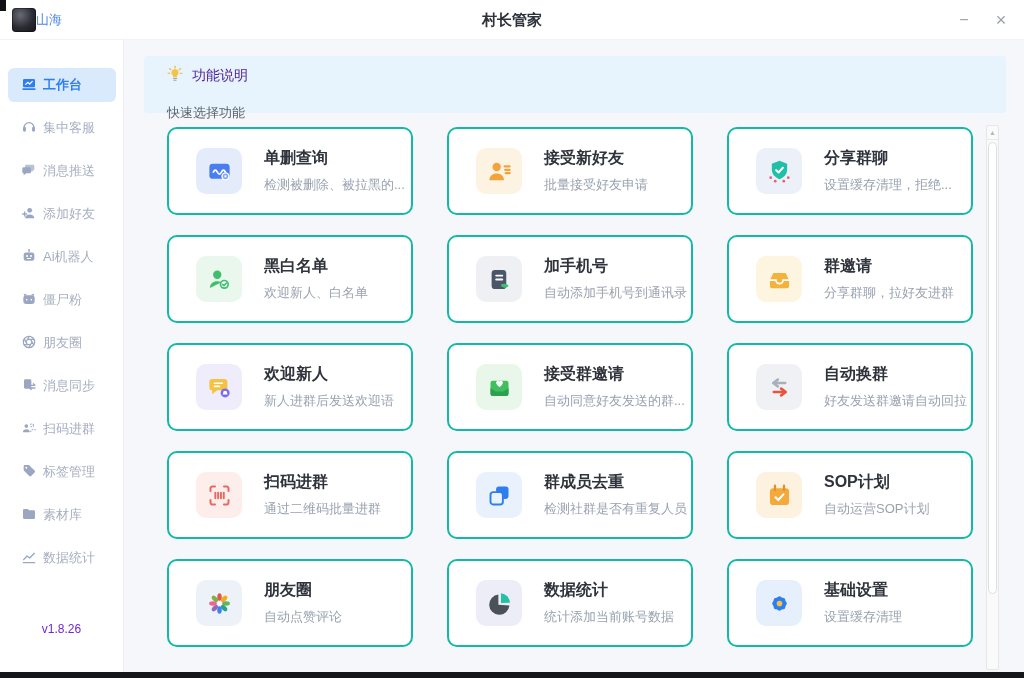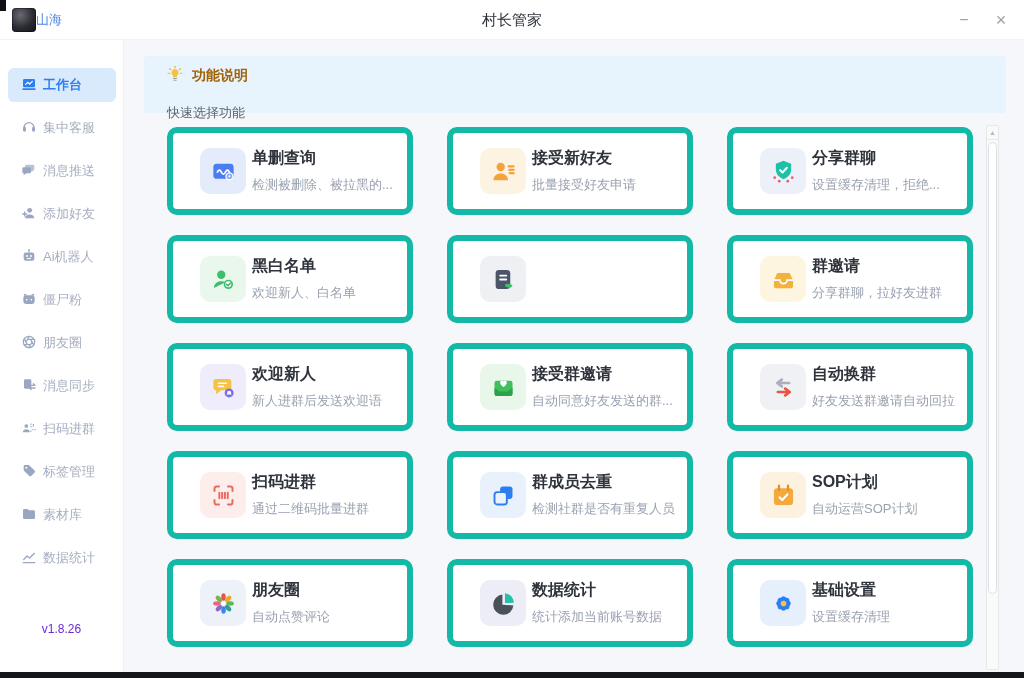--- a/index.html
+++ b/index.html
@@ -4,42 +4,42 @@
 <style>
   *{margin:0;padding:0;box-sizing:border-box}
   html,body{width:1024px;height:678px;overflow:hidden}
   body{font-family:"Liberation Sans","DejaVu Sans",sans-serif;background:#fff;position:relative;cursor:default}
 
   
   .titlebar{position:absolute;left:0;top:0;width:1024px;height:40px;background:#fff;border-bottom:1px solid #f0f2f6;z-index:5}
   .userchip{position:absolute;left:12px;top:8px;display:flex;align-items:center;}
   .avatar{width:24px;height:24px;border-radius:4px;background:radial-gradient(circle at 35% 30%,#6a6a74 0%,#2b2b33 55%,#141419 100%);box-shadow:inset 0 0 0 1px rgba(0,0,0,.35)}
   .username{font-size:13px;color:#4a86e8}
-  .wintitle{position:absolute;left:0;right:0;top:0;height:40px;line-height:40px;text-align:center;font-size:15px;color:#2c313a;font-weight:400}
+  .wintitle{position:absolute;left:0;right:0;top:0;height:40px;line-height:40px;text-align:center;font-size:15px;color:#2c313a;font-weight:700}
   .winbtn{position:absolute;top:5px;width:30px;height:30px;display:flex;align-items:center;justify-content:center;color:#9aa0a8;font-size:16px;border-radius:4px}
   .winbtn.min{right:45px}
   .winbtn.close{right:8px;font-size:18px}
   .corner-notch{position:absolute;left:0;top:0;width:6px;height:11px;background:#101114}
 
   
   .sidebar{position:absolute;left:0;top:40px;width:124px;height:632px;background:#fff;border-right:1px solid #eef0f4;padding-top:28px}
   .side-item{width:108px;height:34px;margin:0 8px 9px 8px;border-radius:6px;display:flex;align-items:center;padding-left:13px;gap:6px;font-size:13px;color:#a6aebf}
   .side-item svg{flex:0 0 auto}
   .side-item.active{background:#d8eafc;color:#2f7ef0;font-weight:600}
   .version{position:absolute;bottom:36px;left:0;width:100%;text-align:center;font-size:12px;color:#6d28d9}
 
   
   .main{position:absolute;left:124px;top:40px;width:900px;height:632px;background:#f6f7fa}
   .banner{position:absolute;left:20px;top:16px;right:18px;height:57px;background:#e7f3fd;border-radius:4px;padding:9px 0 0 22px}
   .banner-line1{display:flex;align-items:center;gap:8px}
-  .banner-title{font-size:14px;font-weight:700;color:#a16207}
+  .banner-title{font-size:14px;font-weight:400;color:#4c1d95}
   .banner-sub{margin-top:17px;font-size:13px;color:#59626e;padding-left:1px}
 
   .grid{position:absolute;left:43px;top:87px;display:grid;grid-template-columns:repeat(3,246px);gap:20px 34px}
-  .card{width:246px;height:88px;background:#fff;border:6px solid #14b8a6;border-radius:10px;display:flex;align-items:center;padding-left:27px;gap:6px;cursor:pointer}
+  .card{width:246px;height:88px;background:#fff;border:2px solid #14b8a6;border-radius:10px;display:flex;align-items:center;padding-left:27px;gap:22px;cursor:pointer}
   .tile{width:46px;height:46px;border-radius:10px;display:flex;align-items:center;justify-content:center;flex:0 0 auto}
   .card-title{font-size:16px;font-weight:600;color:#2f333b;margin-bottom:7px}
   .card-desc{font-size:13px;color:#9aa2b0;white-space:nowrap}
 
   .c1{background:#e4ecfc}.c2{background:#fdf3e2}.c3{background:#ecEEf9;background:#ecf0f9}
   .c4{background:#e9f7ec}.c5{background:#eef0f4}.c6{background:#fdf5df}
   .c7{background:#efedfb}.c8{background:#e8f7e9}.c9{background:#f0f1f4}
   .c10{background:#fdeeec}.c11{background:#e9f1fd}.c12{background:#fdf1e0}
   .c13{background:#edf1f8}.c14{background:#ededf8}.c15{background:#e6f0fd}
 
@@ -264,20 +264,24 @@
     </div>
 
     <div class="card">
       <div class="tile c5">
           <svg width="27" height="27" viewBox="0 0 24 24">
             <rect x="5" y="3.5" width="13" height="17" rx="3" fill="#4a5568"></rect>
             <path d="M9 8.5h5.5M9 12h5.5" stroke="#fff" stroke-width="1.6" stroke-linecap="round"></path>
             <path d="M13.5 16.3c3-1.2 5.3-.6 6.5 1.2-1.2 2-3.8 2.5-6.5.8z" fill="#3fbf6e"></path>
           </svg>
         </div>
+      <div class="ct">
+        <div class="card-title">加手机号</div>
+        <div class="card-desc">自动添加手机号到通讯录</div>
+      </div>
     </div>
 
     <div class="card">
       <div class="tile c6">
           <svg width="27" height="27" viewBox="0 0 24 24">
             <rect x="6" y="6.5" width="12" height="4" rx="1.2" fill="#e0992a"></rect>
             <path d="M3.5 12.5 6 7.5a1.8 1.8 0 0 1 1.6-1h8.8a1.8 1.8 0 0 1 1.6 1l2.5 5v5.5a1.8 1.8 0 0 1-1.8 1.8H5.3a1.8 1.8 0 0 1-1.8-1.8z" fill="#f3b23c"></path>
             <path d="M3.5 12.5h5.3a3.2 3.2 0 0 0 6.4 0h5.3" fill="none" stroke="#fff" stroke-width="1.5"></path>
           </svg>
         </div>

